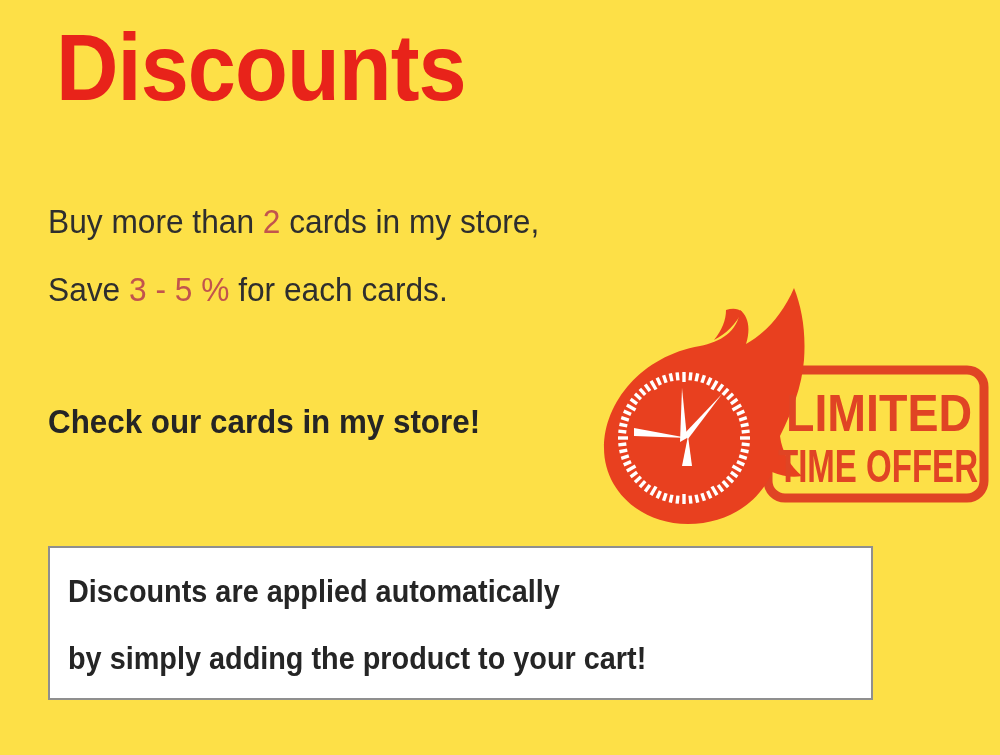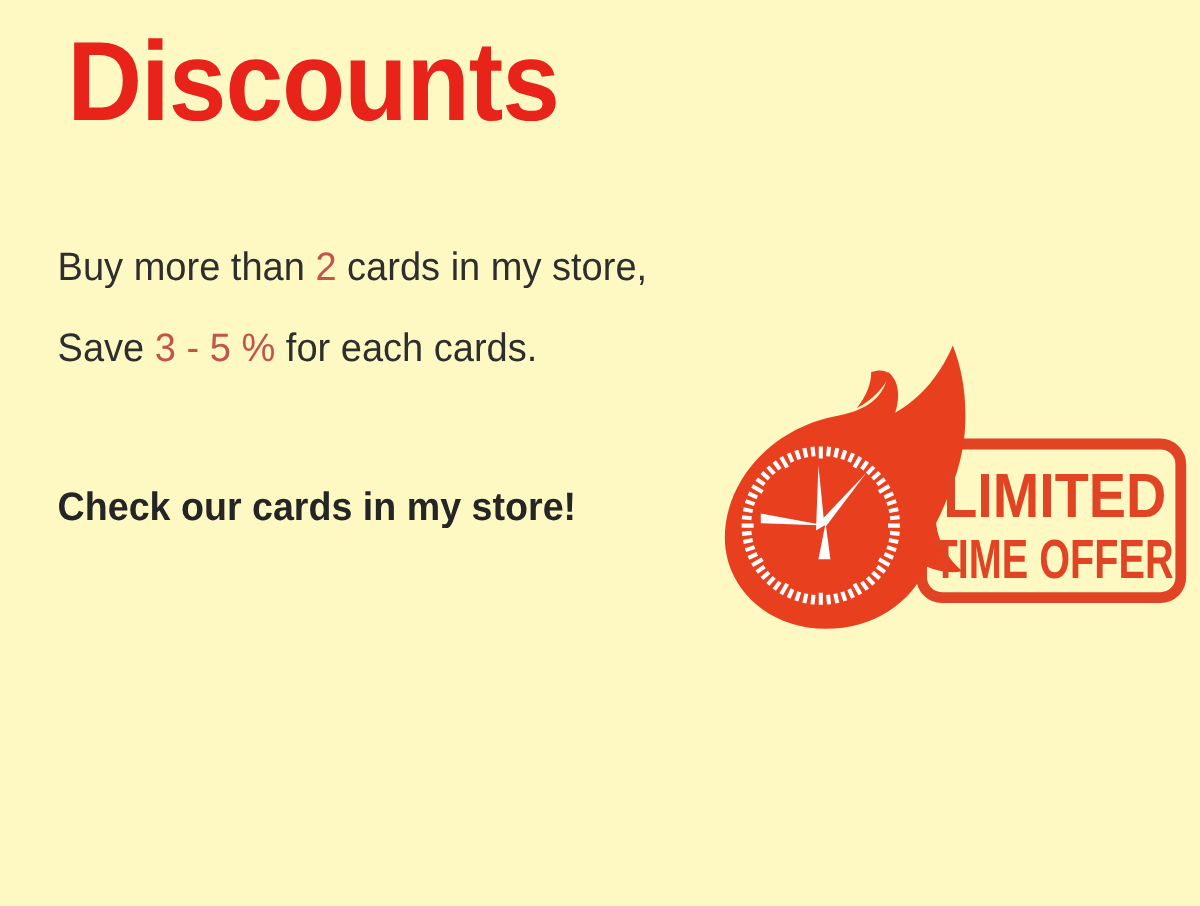--- a/index.html
+++ b/index.html
@@ -8,21 +8,21 @@
     padding: 0;
     background: #ffffff;
   }
   body {
     font-family: "Liberation Sans", sans-serif;
   }
   #page {
     position: relative;
     width: 1000px;
     height: 755px;
-    background: #fef9c3;
+    background: #fde047;
     overflow: hidden;
   }
 
   
   #title {
     position: absolute;
     left: 56px;
     top: 18px;
     font-family: "Liberation Sans", sans-serif;
     font-weight: bold;
@@ -222,14 +222,18 @@
         <path fill="#ffffff" d="M 126 118 L 92 163 L 88 158 Z"></path>
         <path fill="#ffffff" d="M 38 152 L 92 162 L 38 160 Z"></path>
         <path fill="#ffffff" d="M 92 160 L 96 190 L 86 190 Z"></path>
       </g>
 
       <text class="badge-label-text" x="190" y="155" font-size="52" textLength="186" lengthAdjust="spacingAndGlyphs">LIMITED</text>
       <text class="badge-label-text" x="182" y="206" font-size="46" textLength="200" lengthAdjust="spacingAndGlyphs">TIME OFFER</text>
     </svg>
   </div>
 
+  <div id="callout-box">
+    <div id="callout-line-1" class="callout-line">Discounts are applied automatically</div>
+    <div id="callout-line-2" class="callout-line">by simply adding the product to your cart!</div>
+  </div>
 
 </div>
 
 </body></html>

